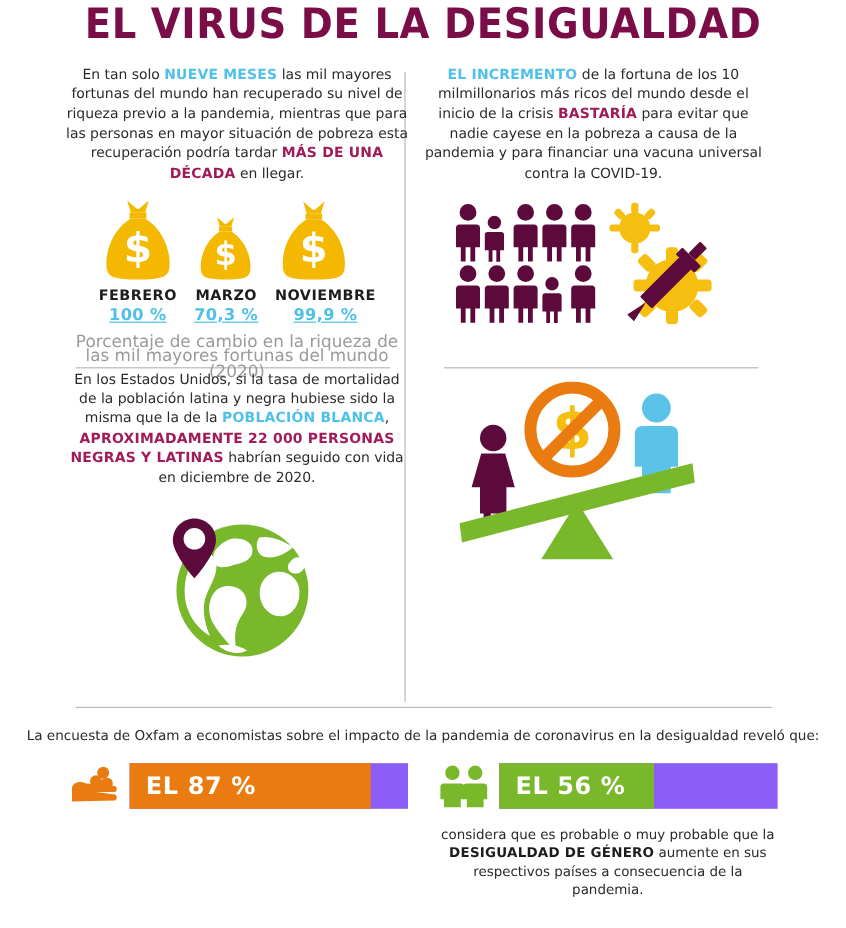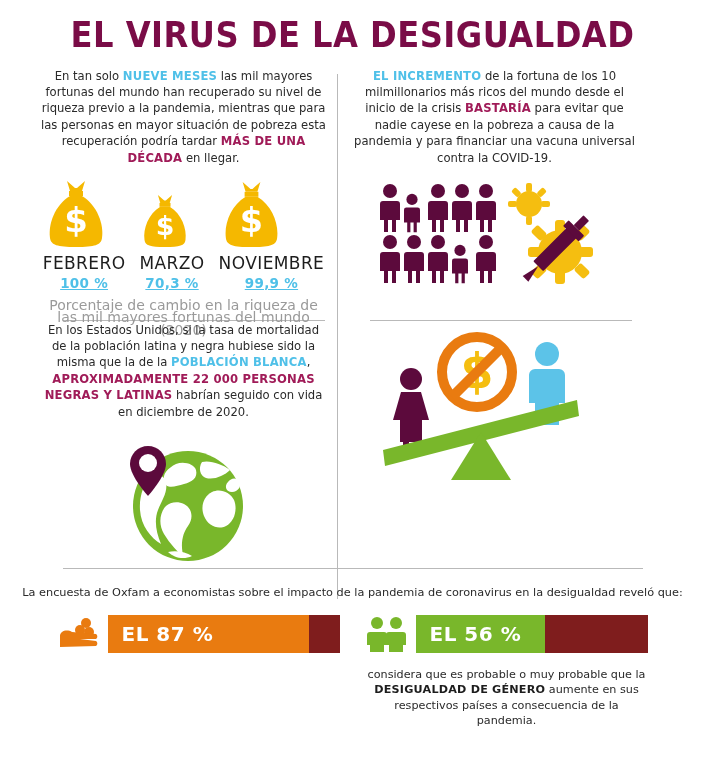--- a/index.html
+++ b/index.html
@@ -9,21 +9,21 @@
     height: 773px;
     background: #ffffff;
     font-family: "DejaVu Sans", "Liberation Sans", sans-serif;
     overflow: hidden;
     position: relative;
   }
 
   
   .title-bar {
     width: 100%;
-    padding-top: 16px;
+    padding-top: 2px;
     text-align: center;
   }
   .main-title {
     font-family: "DejaVu Sans", "Liberation Sans", sans-serif;
     font-size: 35px;
     font-weight: 700;
     letter-spacing: 0.5px;
     color: #7A0C47;
     text-transform: uppercase;
     transform: scaleX(0.92);
@@ -42,21 +42,21 @@
     left: 337px;
     top: 10px;
     width: 1px;
     height: 525px;
     background: #b9b9b9;
   }
   .panel {
     position: absolute;
     width: 285px;
   }
-  .panel.left  { left: 41px; }
+  .panel.left  { left: 55px; }
   .panel.right { left: 352px; }
   .panel.row1  { top: 4px; }
   .panel.row2  { top: 258px; }
 
   .hdivider {
     position: absolute;
     height: 1px;
     background: #b9b9b9;
     width: 262px;
   }
@@ -77,22 +77,22 @@
   
   .bags-wrap {
     margin-top: 12px;
     display: flex;
     justify-content: center;
     align-items: flex-end;
     gap: 14px;
   }
   .bag-col { text-align: center; }
   .bag-label {
-    font-size: 17px;
-    font-weight: 400;
+    font-size: 12px;
+    font-weight: 700;
     color: #1d1d1d;
     letter-spacing: 0.4px;
     margin-top: 3px;
   }
   .bag-pct {
     font-size: 13.5px;
     font-weight: 700;
     color: #4FC0E8;
     letter-spacing: 0.3px;
     margin-top: 2px;
@@ -123,21 +123,21 @@
   
   .globe-wrap { margin-top: 14px; display: flex; justify-content: center; }
 
   
   .seesaw-wrap { margin-top: 10px; display: flex; justify-content: center; }
 
   
   .bottom {
     position: absolute;
     left: 0;
-    top: 568px;
+    top: 589px;
     width: 705px;
   }
   .bottom-divider {
     width: 580px;
     height: 1px;
     background: #b9b9b9;
     margin: 0 auto;
   }
   .survey-intro {
     margin-top: 16px;
@@ -156,21 +156,21 @@
   .bar-line {
     display: flex;
     align-items: center;
     gap: 8px;
     height: 38px;
   }
   .bar-track {
     position: relative;
     flex: 1;
     height: 38px;
-    background: #7f1d1d;
+    background: #8b5cf6;
     display: flex;
     align-items: center;
   }
   .bar-fill {
     height: 38px;
     display: flex;
     align-items: center;
     padding-left: 14px;
   }
   .bar-fill.orange { background: #E97B10; }

